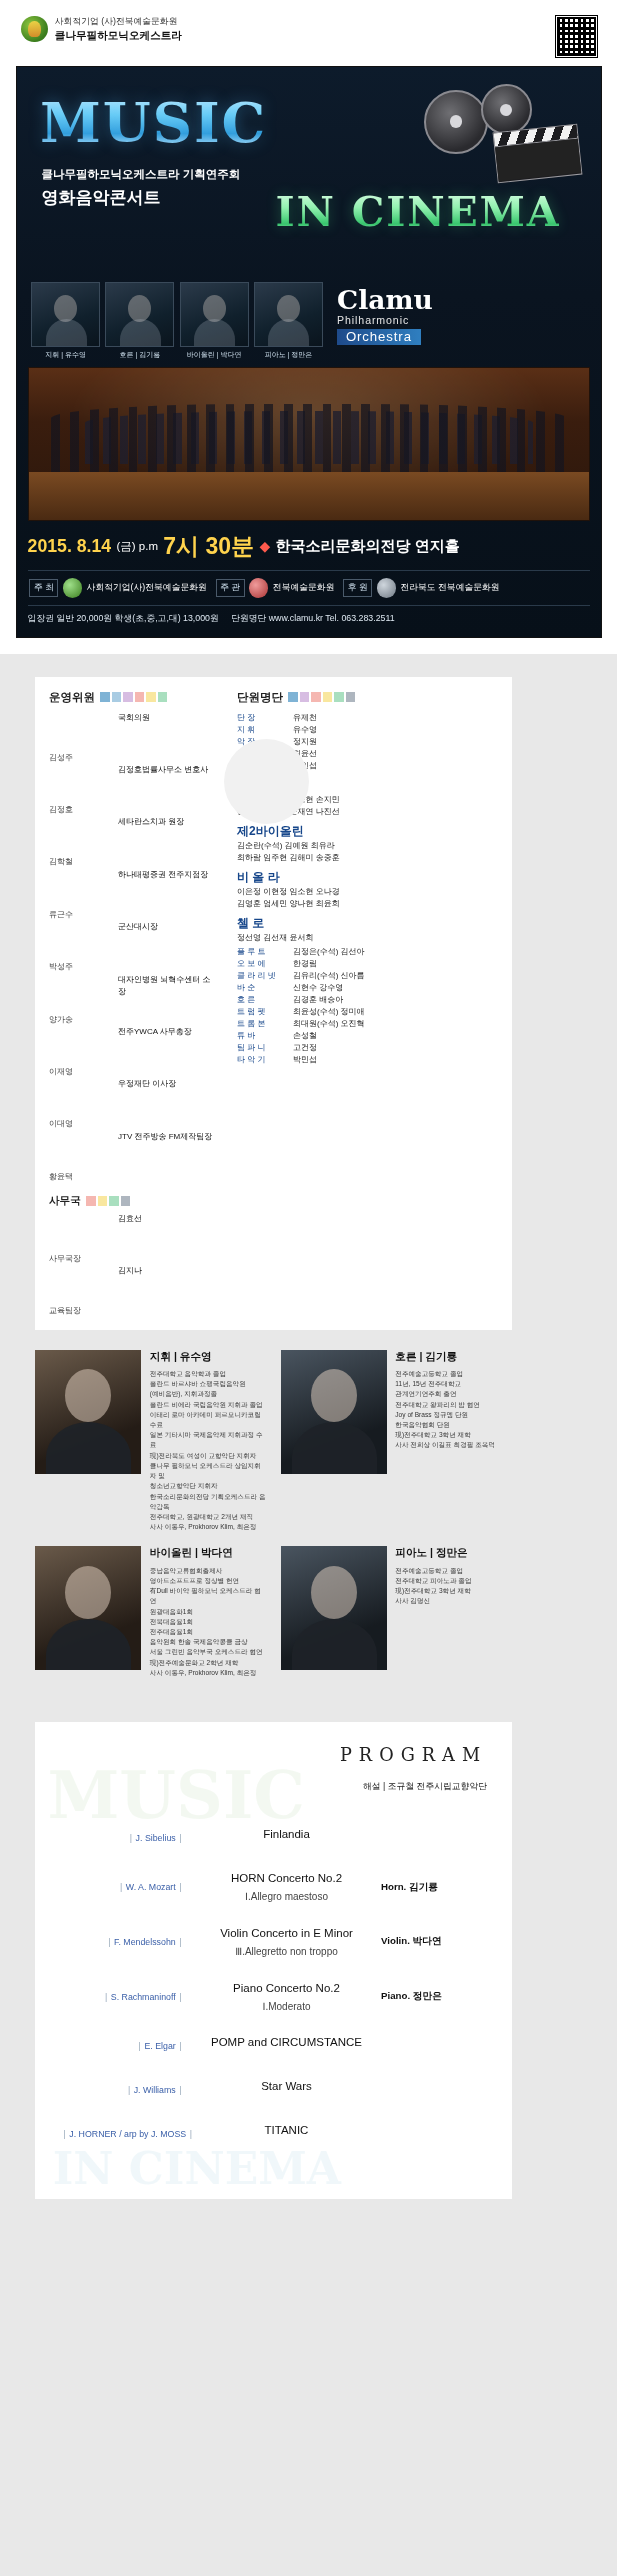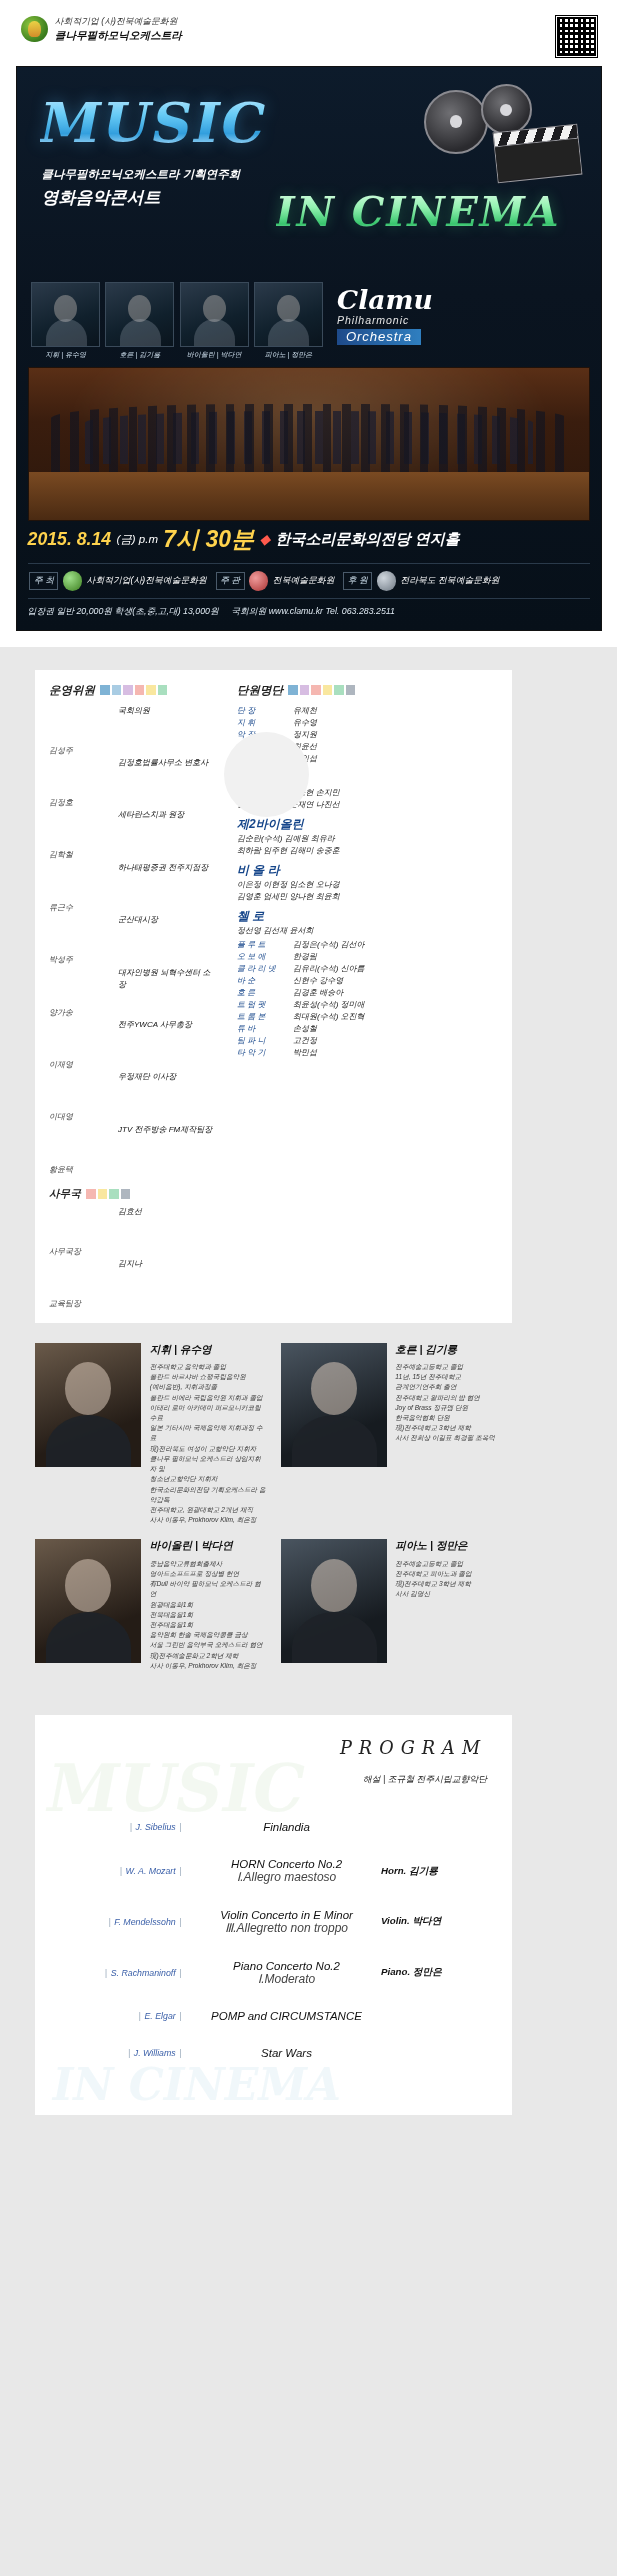--- a/index.html
+++ b/index.html
@@ -2,21 +2,21 @@
 <html style="font-size:14px"><head>
 <meta charset="utf-8">
 <style>
   * { box-sizing: border-box; margin: 0; padding: 0; }
   body {
     width: 618px;
     font-family: "Liberation Sans", sans-serif;
     background: #e8e8e8;
     color: #222;
   }
-  .page { width: 547px; position: relative; font-style: italic; }
+  .page { width: 547px; position: relative; }
 
   
   .poster {
     width: 618px;
     background: #ffffff;
     padding: 12.4px 16px 16px 16px;
   }
   .poster-head {
     display: flex;
     align-items: flex-start;
@@ -208,21 +208,21 @@
     border-radius: 40% 40% 0 0 / 18% 18% 0 0;
   }
   .orchestra-photo .players2 {
     position: absolute; left: 10%; right: 10%; bottom: 56px; height: 53px;
     background:
       repeating-linear-gradient(90deg, rgba(30,30,45,.8) 0 8px, rgba(255,255,255,0) 8px 17.7px);
     border-radius: 45% 45% 0 0 / 22% 22% 0 0;
   }
 
   .date-row {
-    margin-top: 3px;
+    margin-top: 10px;
     display: flex;
     align-items: center;
     gap: 5.3px;
     flex-wrap: wrap;
   }
   .date-main { color: #ffd34d; font-size: 17.7px; font-weight: bold; }
   .date-day { color: #ffffff; font-size: 11.5px; }
   .date-time { color: #ffd34d; font-size: 23px; font-weight: bold; }
   .venue-dot { color: #ff5a4d; font-size: 14px; }
   .venue { color: #ffffff; font-size: 15px; font-weight: bold; }
@@ -384,21 +384,21 @@
     padding: 12.4px 0;
     column-gap: 5.3px;
   }
   .prog-composer {
     font-size: 8.8px; color: #3a5fa8; text-align: right; padding-right: 7px;
     white-space: nowrap;
   }
   .prog-composer .bar { color: #9ab; margin: 0 3.5px; }
   .prog-piece { text-align: center; }
   .prog-piece .pmain { font-size: 11.5px; color: #111; }
-  .prog-piece .psub { font-size: 12px; color: #444; margin-top: 0; }
+  .prog-piece .psub { font-size: 10px; color: #444; margin-top: 7px; }
   .prog-soloist { font-size: 9.7px; color: #111; font-weight: bold; text-align: left; }
 
   .tail-space { height: 8.8px; }
 </style>
 </head>
 <body>
 
 <div class="page">
 
   <div class="poster">
@@ -486,21 +486,21 @@
         </div>
         <div class="credit-item">
           <span class="credit-label">후 원</span>
           <span class="credit-badge"></span>
           <span class="credit-val">전라북도 전북예술문화원</span>
         </div>
       </div>
 
       <div class="ticket-row">
         <span>입장권 일반 20,000원    학생(초,중,고,대) 13,000원</span>
-        <span>국회의원 www.clamu.kr  Tel. 063.283.2511</span>
+        <span>단원명단 www.clamu.kr  Tel. 063.283.2511</span>
       </div>
 
     </div>
   </div>
 
   <div class="committee-section">
     <div class="committee-card">
       <div class="watermark-circle"></div>
 
       <div class="col-left">
@@ -834,20 +834,30 @@
           <div class="prog-composer">
             <span class="bar">|</span><span>J. Williams</span><span class="bar">|</span>
           </div>
           <div class="prog-piece">
             <div class="pmain">Star Wars</div>
             <div class="psub"></div>
           </div>
           <div class="prog-soloist"></div>
         </div>
 
+        <div class="prog-item">
+          <div class="prog-composer">
+            <span class="bar">|</span><span>J. HORNER / arp by J. MOSS</span><span class="bar">|</span>
+          </div>
+          <div class="prog-piece">
+            <div class="pmain">TITANIC</div>
+            <div class="psub"></div>
+          </div>
+          <div class="prog-soloist"></div>
+        </div>
 
       </div>
       <div class="tail-space"></div>
     </div>
   </div>
 
 </div>
 
 
 </body></html>

